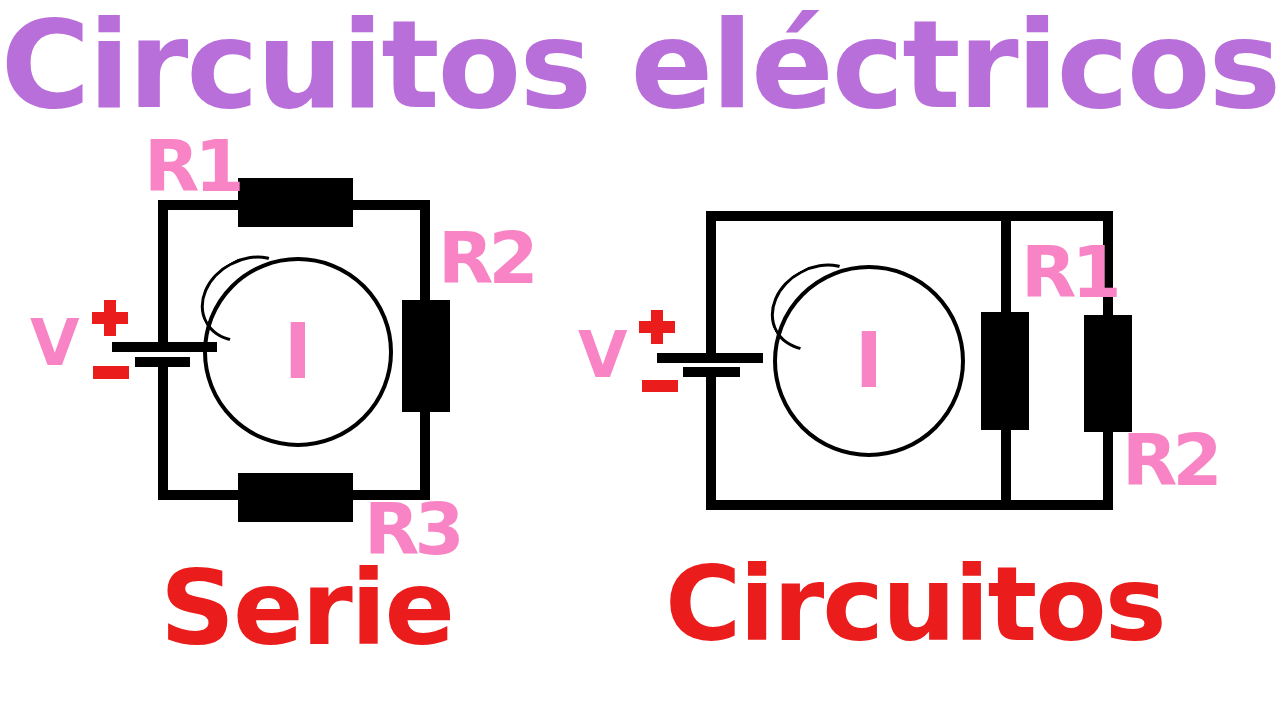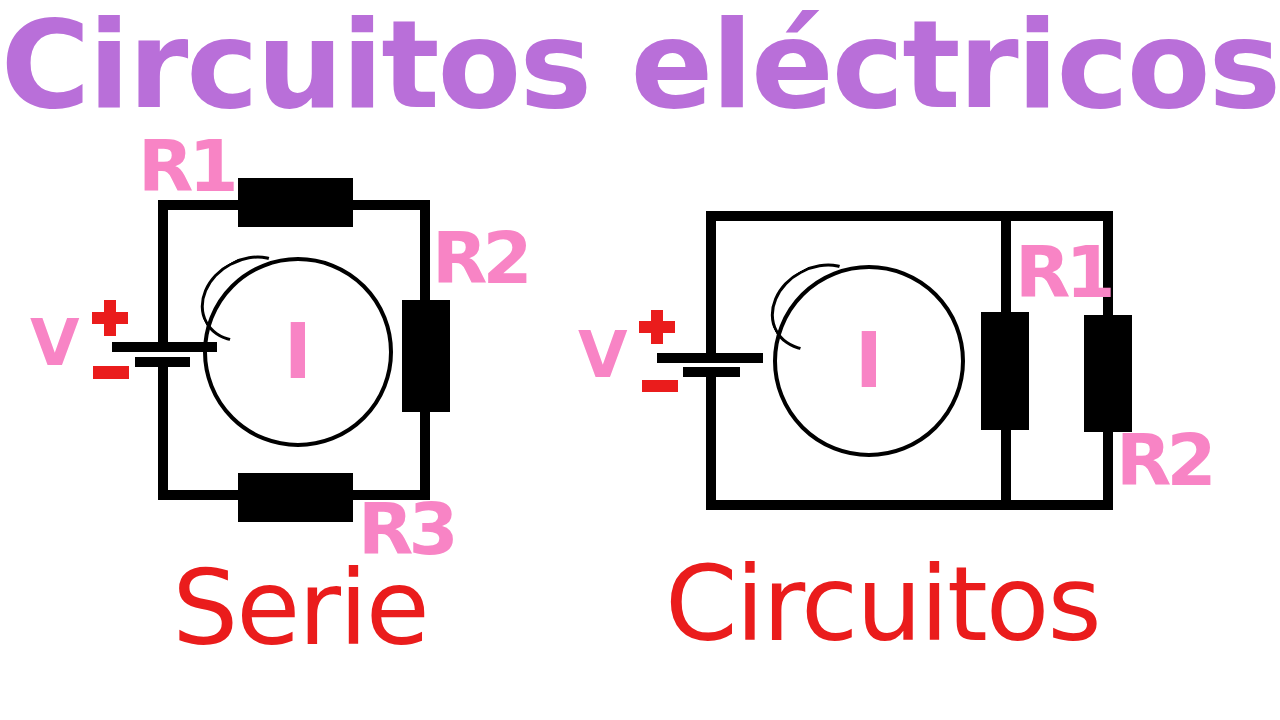--- a/index.html
+++ b/index.html
@@ -25,21 +25,21 @@
     font-size:122px;font-weight:bold;
     letter-spacing:-2px;line-height:126px;
     white-space:nowrap;
   }
   .blk{position:absolute;background:var(--black);}
   .rbar{position:absolute;background:var(--red);}
   .plabel{
     position:absolute;color:var(--pink);
     font-weight:bold;line-height:1;white-space:nowrap;
   }
-  .rlab{font-size:72px;letter-spacing:-5px;}
+  .rlab{font-size:72px;letter-spacing:-5px;margin-left:6px;}
   .vlab{font-size:64px;}
   .ammeter{
     position:absolute;
     border:4px solid var(--black);
     border-radius:50%;
     display:flex;align-items:center;justify-content:center;
     background:transparent;
   }
   
   .ammeter::before{
@@ -51,21 +51,21 @@
     border-left-color:var(--black);
     border-radius:50%;
     transform:rotate(-28deg);
   }
   .ilabel{
     color:var(--pink);font-weight:bold;
     font-size:76px;line-height:1;
   }
   .caption{
     position:absolute;
-    color:var(--red);font-weight:normal;
+    color:var(--red);font-weight:bold;
     font-size:104px;line-height:1;
     letter-spacing:-2px;text-align:center;white-space:nowrap;
   }
 </style>
 </head>
 <body>
 
 <div class="canvas">
 
   <div class="page-title">Circuitos eléctricos</div>

